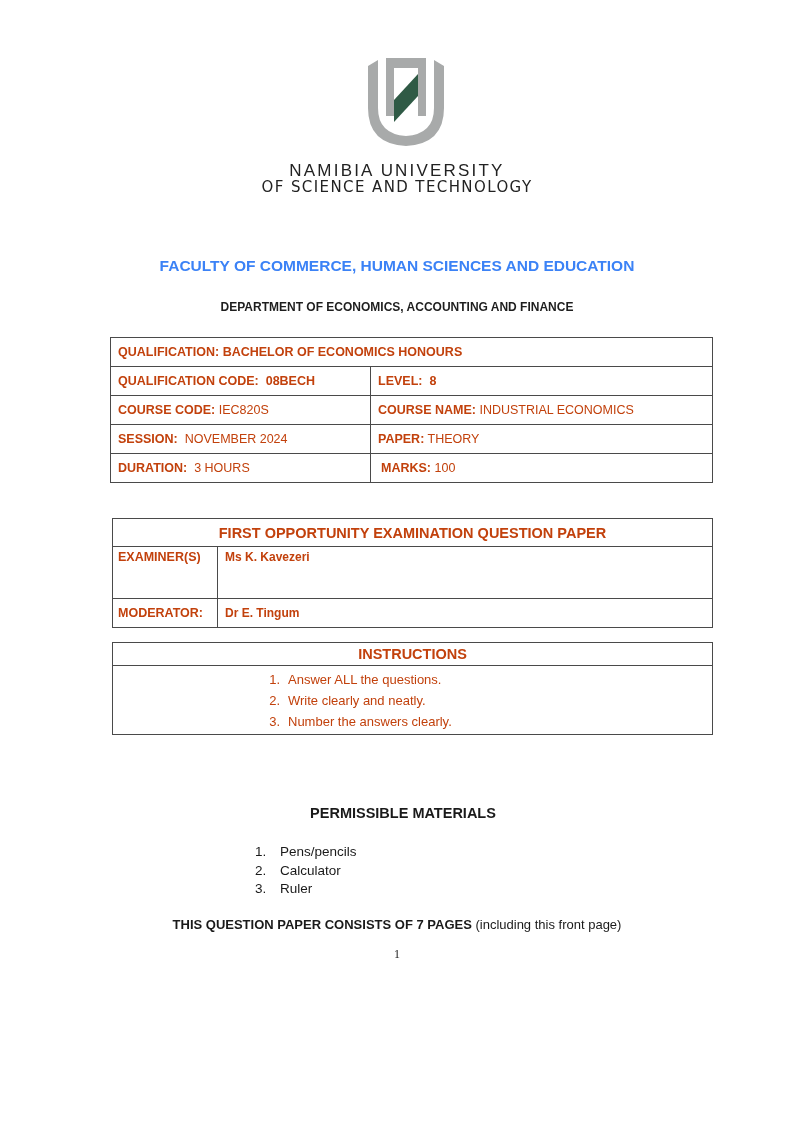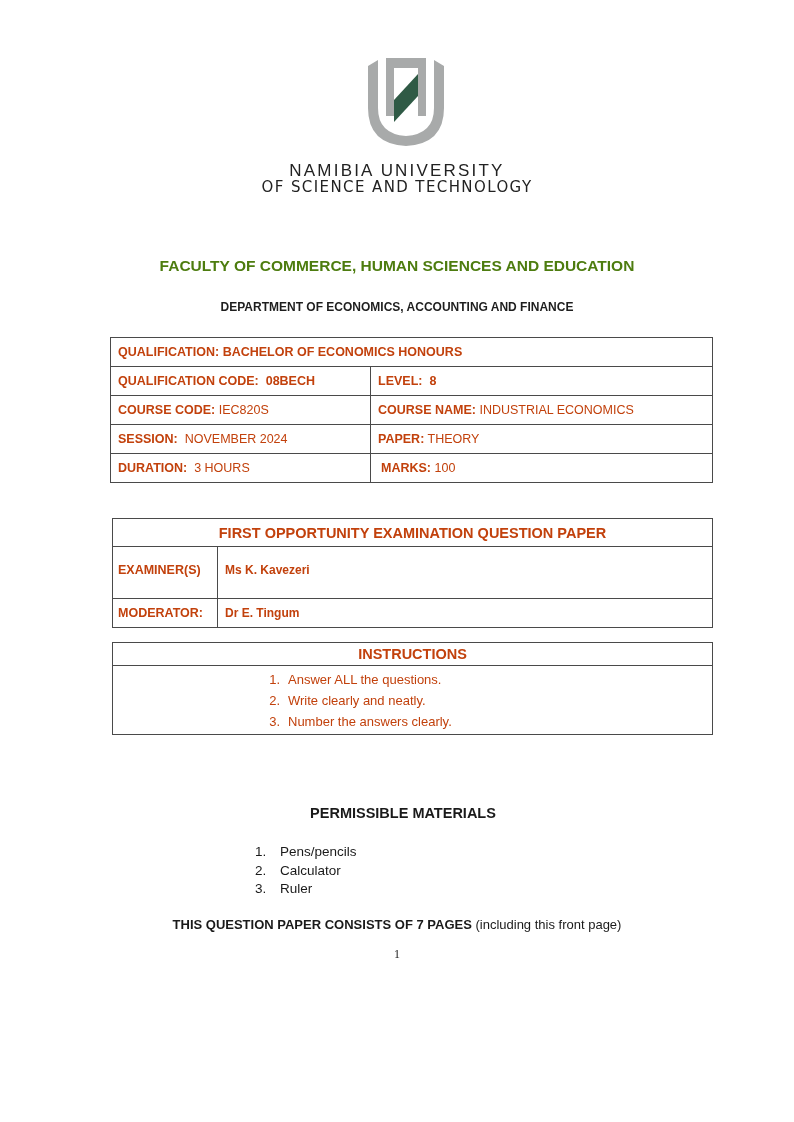--- a/index.html
+++ b/index.html
@@ -4,35 +4,35 @@
 <style>
   * { box-sizing: border-box; margin: 0; padding: 0; }
   html, body { width: 794px; height: 1122px; background: #ffffff; }
   body { position: relative; font-family: "Liberation Sans", sans-serif; color: #1a1a1a; overflow: hidden; }
 
   .logo { position: absolute; left: 364px; top: 56px; width: 84px; height: 92px; }
   .uni-name { position: absolute; left: 0; width: 794px; text-align: center; color: #222; }
   .uni-line1 { top: 161px; font-family: Liberation Sans, sans-serif; font-size: 17px; letter-spacing: 2.2px; font-weight: normal; }
   .uni-line2 { top: 178px; font-family: "DejaVu Sans", sans-serif; font-size: 15px; letter-spacing: 1.4px; }
 
-  .faculty { position: absolute; top: 257px; left: 0; width: 794px; text-align: center; font-weight: bold; font-size: 15.5px; color: #4d7c0f; }
+  .faculty { position: absolute; top: 257px; left: 0; width: 794px; text-align: center; font-weight: bold; font-size: 15.5px; color: #3b82f6; }
   .department { position: absolute; top: 300px; left: 0; width: 794px; text-align: center; font-weight: bold; font-size: 12px; color: #1e1e1e; }
 
   table { border-collapse: collapse; position: absolute; font-size: 12.5px; color: #c2410c; }
   td { border: 1px solid #4a4a4a; padding: 0 7px; vertical-align: middle; }
   .b { font-weight: bold; }
 
   .qual-table { left: 110px; top: 337px; width: 603px; }
   .qual-table tr { height: 29px; }
   .qual-table td.c1 { width: 260px; }
 
   .exam-table { left: 112px; top: 518px; width: 601px; }
   .exam-table td { vertical-align: top; }
   .exam-table .hdr td { height: 28px; text-align: center; font-weight: bold; font-size: 14.5px; vertical-align: middle; }
-  .exam-table .r-exam td { height: 52px; padding-top: 16px; margin-left: 8px; }
+  .exam-table .r-exam td { height: 52px; padding-top: 3px; margin-left: 8px; }
   .exam-table .r-mod td { height: 29px; vertical-align: middle; }
   .exam-table td.c1 { width: 105px; font-weight: bold; font-size: 12.5px; padding-left: 5px; }
   .exam-table td.c2 { font-weight: bold; font-size: 12px; padding-left: 7px; }
 
   .instr-table { left: 112px; top: 642px; width: 601px; }
   .instr-table .hdr td { height: 23px; text-align: center; font-weight: bold; font-size: 14.5px; }
   .instr-table .body td { height: 66px; padding: 3px 0 2px 0; }
   .instr-list { list-style: none; margin-left: 145px; font-size: 13px; line-height: 21px; }
   .instr-list li span.num { display: inline-block; width: 22px; text-align: right; margin-right: 8px; }
 

